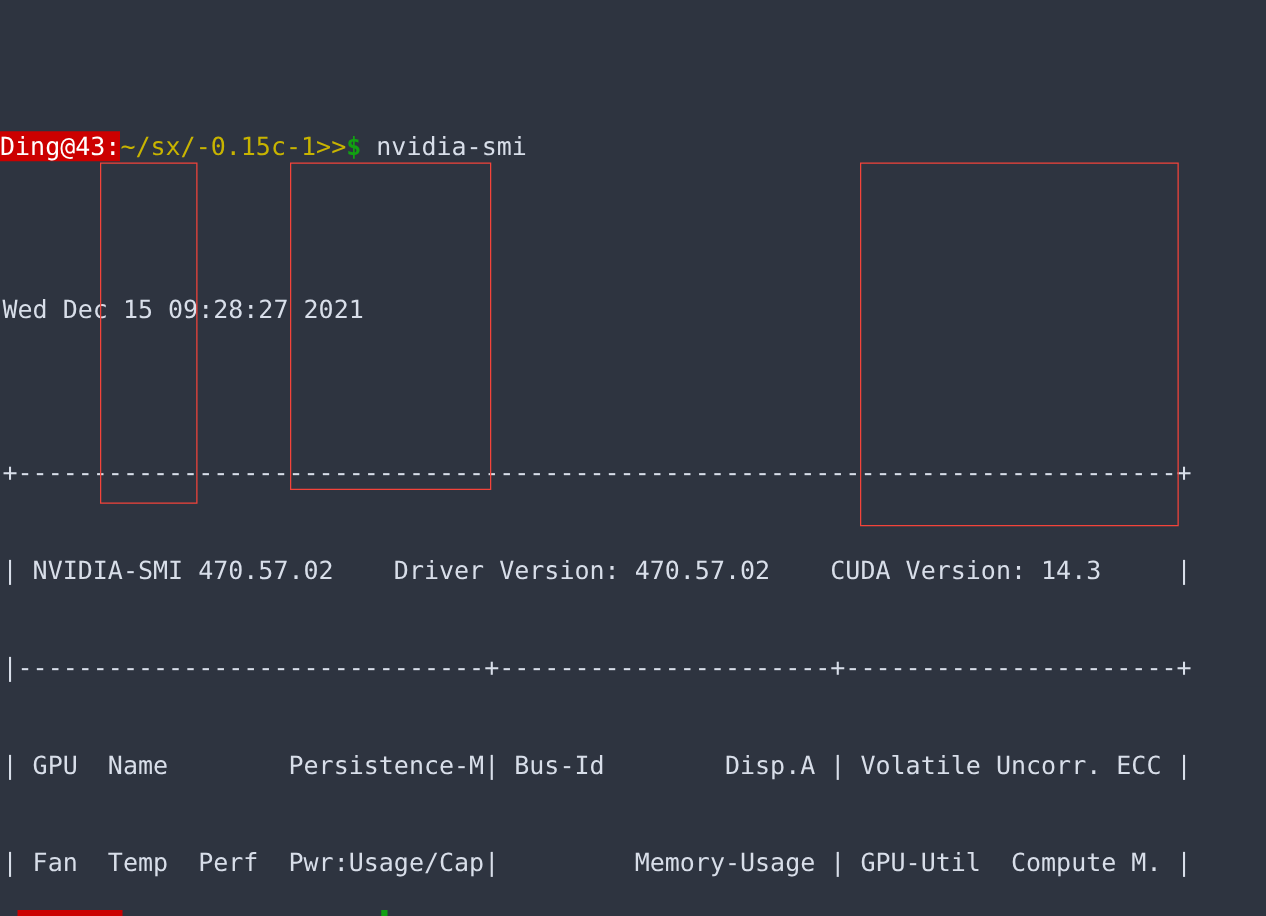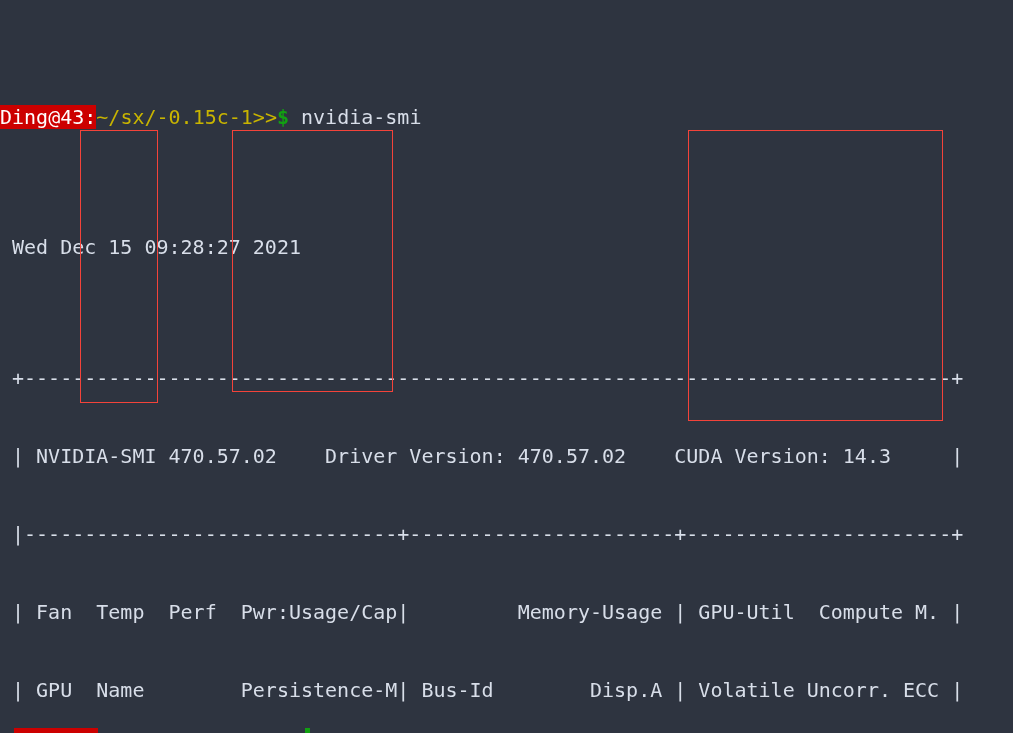--- a/index.html
+++ b/index.html
@@ -26,21 +26,21 @@
     white-space: pre;
     letter-spacing: 0px;
   }
 
   .term-line {
     height: 26.05px;
     white-space: pre;
     display: block;
   }
 
-  .pad-left { padding-left: 12px; }
+  .pad-left { padding-left: 2px; }
 
   
   .prompt-user {
     background: #cc0000;
     color: #ffffff;
   }
   .prompt-path {
     color: #c8b400;
   }
   .prompt-dollar {
@@ -86,22 +86,22 @@
   
   <div class="term-line"><span class="prompt-user">Ding@43:</span><span class="prompt-path">~/sx/-0.15c-1&gt;&gt;</span><span class="prompt-dollar">$</span><span class="cmd"> nvidia-smi</span></div>
 
   
   <div class="term-line pad-left">Wed Dec 15 09:28:27 2021</div>
 
   
   <div class="term-line pad-left">+-----------------------------------------------------------------------------+</div>
   <div class="term-line pad-left">| NVIDIA-SMI 470.57.02    Driver Version: 470.57.02    CUDA Version: 14.3     |</div>
   <div class="term-line pad-left">|-------------------------------+----------------------+----------------------+</div>
+  <div class="term-line pad-left">| GPU  Name        Persistence-M| Bus-Id        Disp.A | Volatile Uncorr. ECC |</div>
   <div class="term-line pad-left">| Fan  Temp  Perf  Pwr:Usage/Cap|         Memory-Usage | GPU-Util  Compute M. |</div>
-  <div class="term-line pad-left">| GPU  Name        Persistence-M| Bus-Id        Disp.A | Volatile Uncorr. ECC |</div>
   
   
 
   
   
   
   
   
 
   

